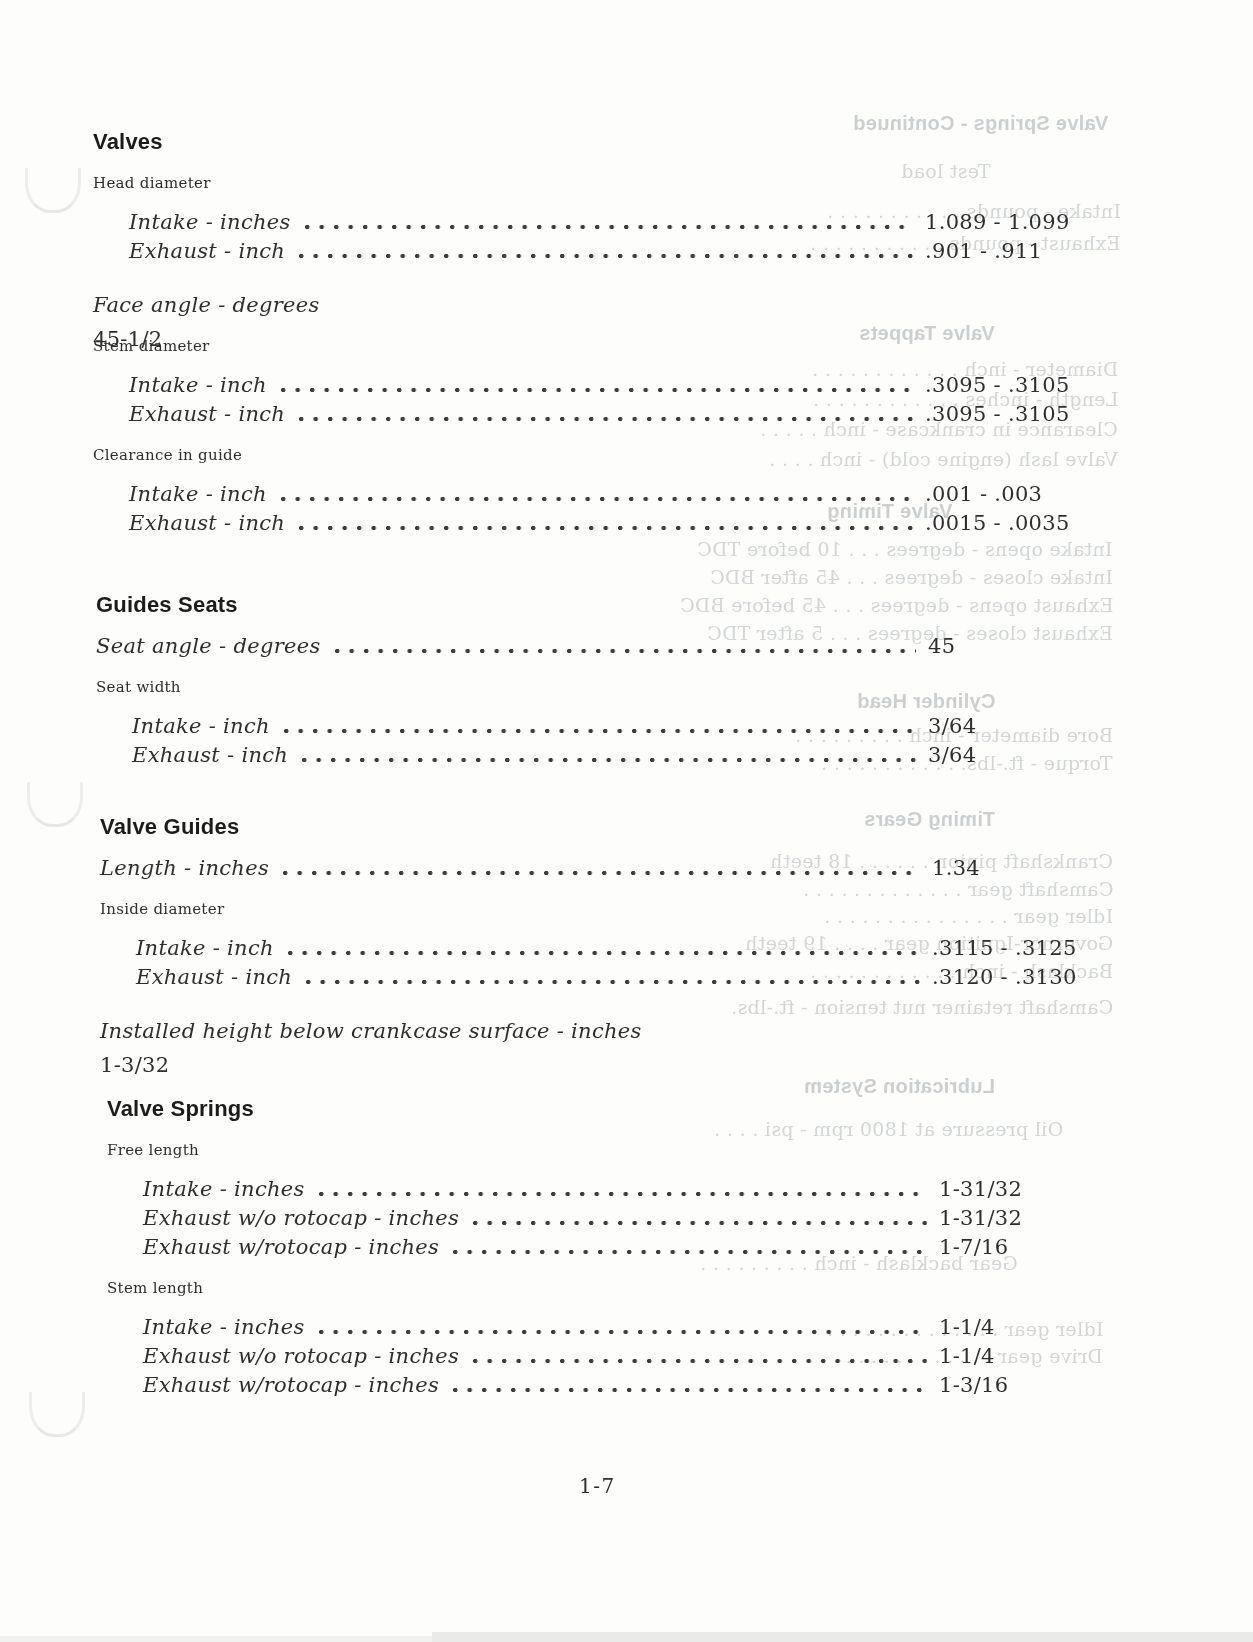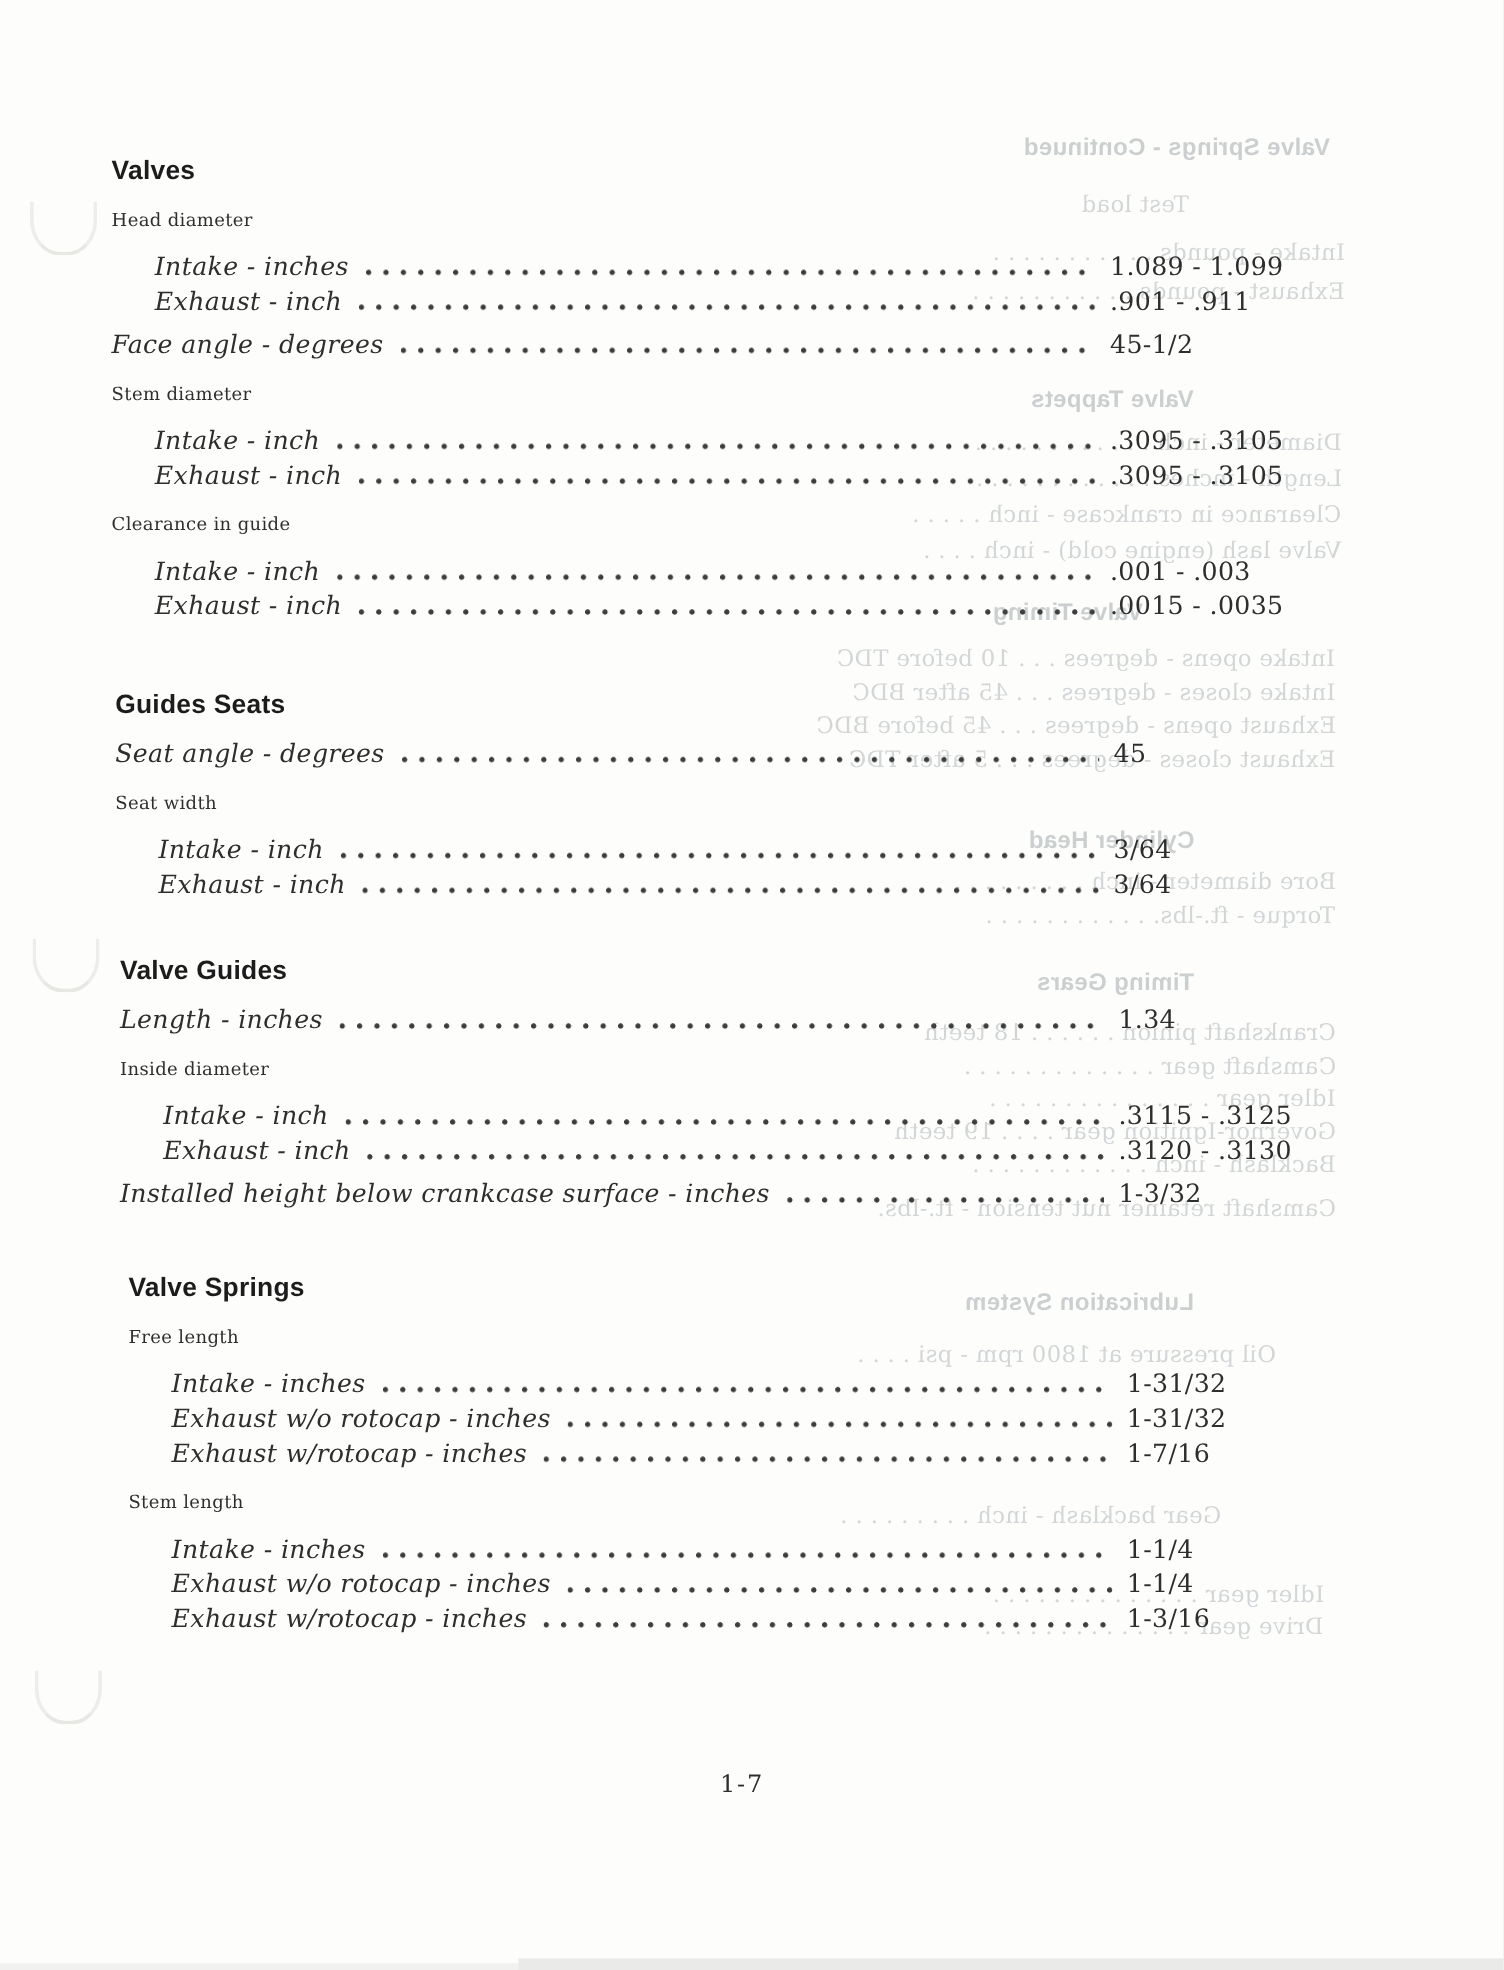--- a/index.html
+++ b/index.html
@@ -37,21 +37,21 @@
   }
   .row{
     display:flex;
     align-items:baseline;
     height:29px;
     font-size:21px;
     letter-spacing:.3px;
     line-height:29px;
   }
   .row.indent{padding-left:36px;}
-  .row.topgap{margin-top:7px;}
+  .row.topgap{margin-top:25px;flex-direction:column;}
   .lbl{white-space:nowrap;font-style:italic;}
   .leader{
     flex:1;
     align-self:flex-end;
     height:9px;
     margin:0 12px 5px 14px;
     background-image:radial-gradient(circle at 2.2px 4px, #3d3d3d 1.9px, rgba(0,0,0,0) 2.5px);
     background-size:14.5px 9px;
     background-repeat:repeat-x;
     background-position:left center;
@@ -94,21 +94,21 @@
     left:432px;right:0;bottom:0;height:10px;
     background:#e3e3e1;opacity:.75;
   }
   .bottom-shade-left{
     position:absolute;z-index:1;
     left:0;bottom:0;width:432px;height:6px;
     background:#f1f1ef;
   }
   .page-number{
     position:absolute;z-index:2;
-    left:600px;top:1474px;
+    left:579px;top:1474px;
     font-size:20px;
     letter-spacing:1.5px;
   }
 </style>
 </head>
 <body>
 
 <div class="page">
 
   <div class="bleed-layer">

